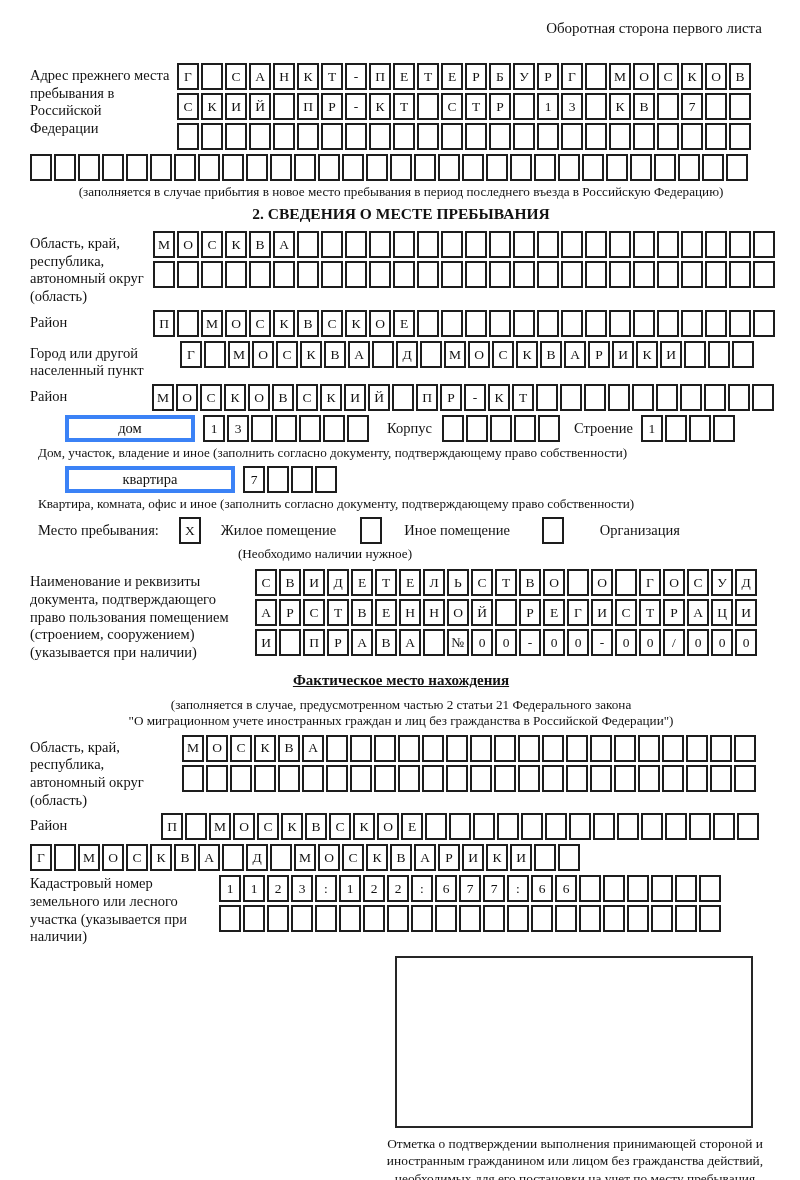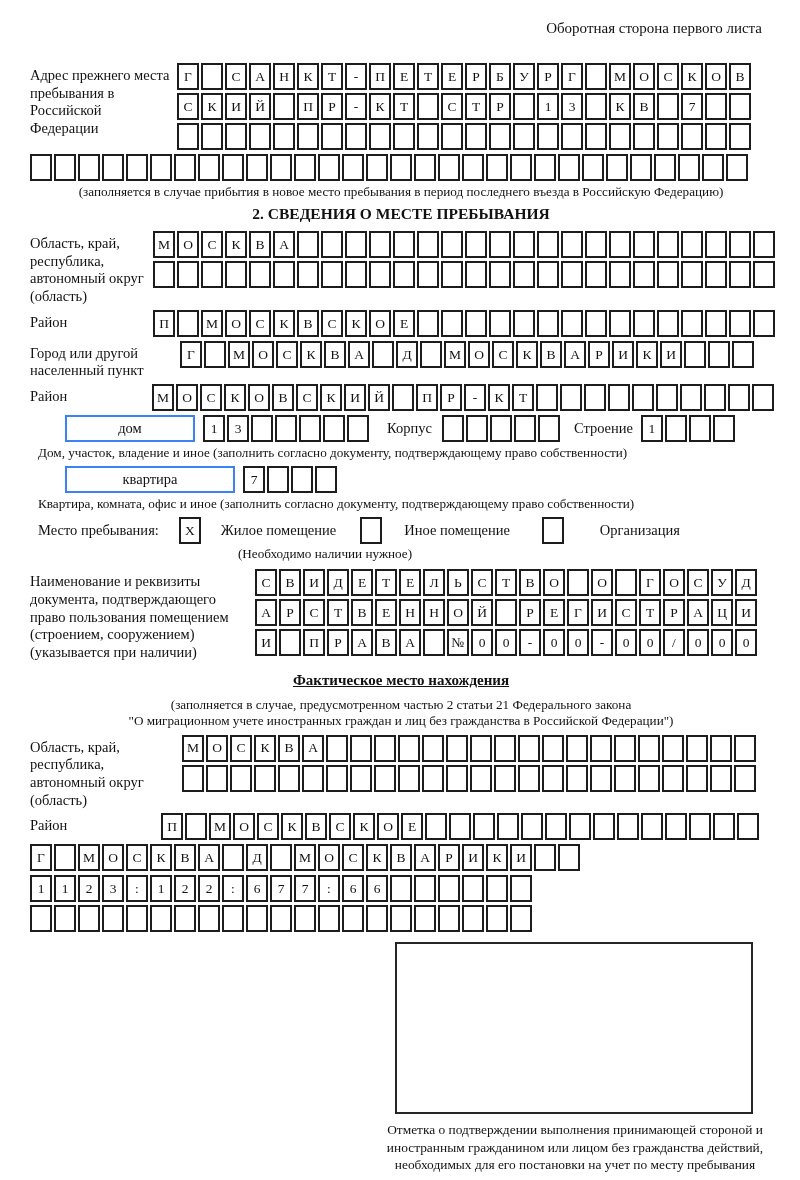--- a/index.html
+++ b/index.html
@@ -34,21 +34,21 @@
     display: flex; align-items: center; justify-content: center;
     font-size: 13.5px; line-height: 1;
   }
   .fullrow { margin-top: 0; }
 
   .note-center { font-size: 13.2px; text-align: center; width: 742px; margin: 3px 0 5px; }
   .sec-title { font-size: 15.5px; font-weight: bold; text-align: center; width: 742px; margin: 4px 0 8px; }
 
   .house-row { display: flex; align-items: center; margin: 4px 0 2px; }
   .widebox {
-    border: 2px solid #3b82f6; height: 27px; flex: none;
+    border: 4px solid #3b82f6; height: 27px; flex: none;
     display: flex; align-items: center; justify-content: center; font-size: 14.5px;
   }
   .dom-box { width: 130px; margin-left: 35px; margin-right: 8px; }
   .kv-box { width: 170px; margin-left: 35px; margin-right: 8px; }
   .inline-lbl { font-size: 14.5px; flex: none; }
   .korpus-lbl { margin: 0 10px 0 18px; }
   .stroenie-lbl { margin: 0 8px 0 14px; }
   .note-left { font-size: 13.2px; margin: 3px 0 5px 8px; }
 
   .stay-row { display: flex; align-items: center; margin: 5px 0 0 8px; font-size: 14.5px; gap: 10px; }
@@ -591,20 +591,21 @@
         <span class="cell">Р</span>
         <span class="cell">И</span>
         <span class="cell">К</span>
         <span class="cell">И</span>
         <span class="cell"></span>
         <span class="cell"></span>
       </div>
   </div>
 
   <div class="field">
+    <div class="lbl lbl-cad">Кадастровый номер земельного или лесного участка (указывается при наличии)</div>
     <div class="rows">
       <div class="crow">
           <span class="cell">1</span>
           <span class="cell">1</span>
           <span class="cell">2</span>
           <span class="cell">3</span>
           <span class="cell">:</span>
           <span class="cell">1</span>
           <span class="cell">2</span>
           <span class="cell">2</span>

